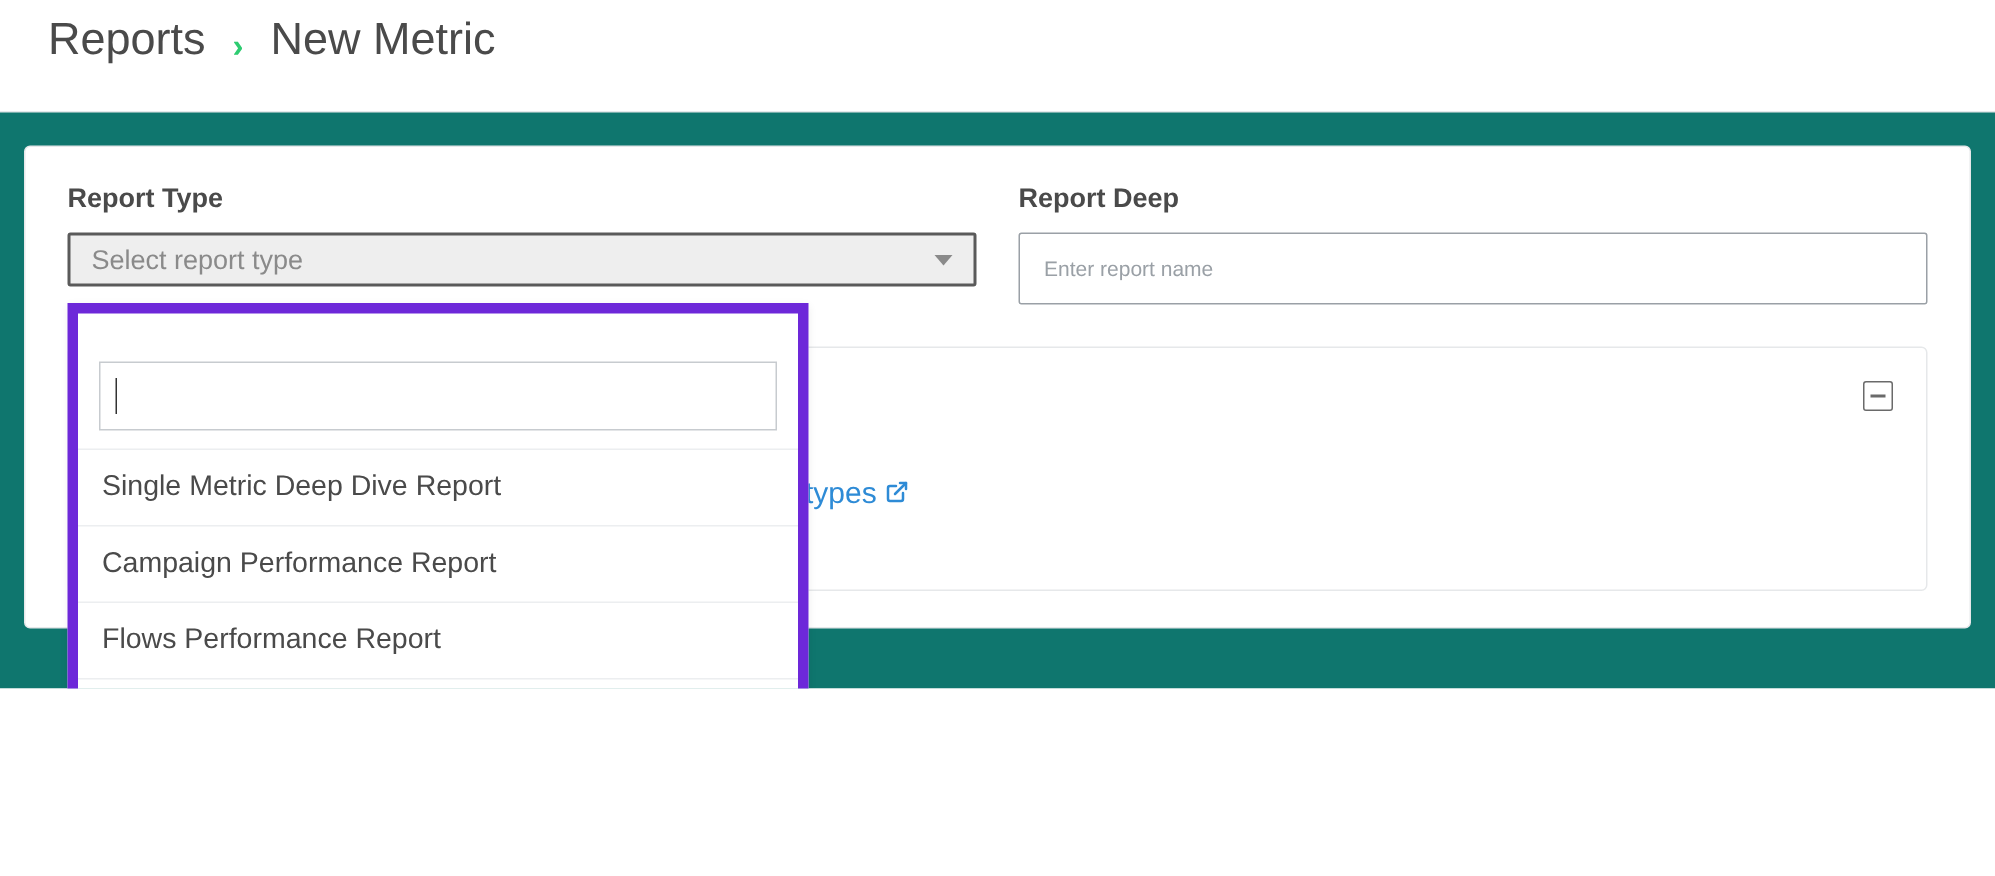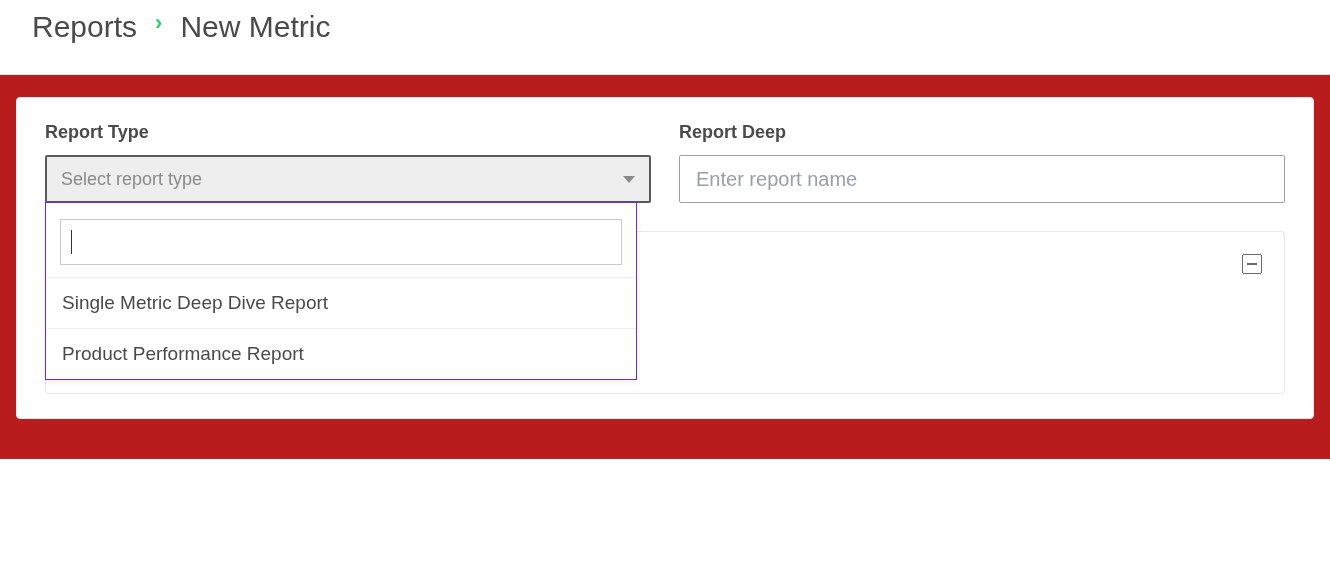--- a/index.html
+++ b/index.html
@@ -8,34 +8,34 @@
     background: #ffffff;
     color: #4a4a4a;
     width: 1330px;
   }
   .header {
     padding: 10px 32px 30px 32px;
     background: #ffffff;
   }
   .breadcrumb {
     display: flex;
-    align-items: flex-start;
+    align-items: flex-end;
     gap: 18px;
     font-size: 30px;
     font-weight: 400;
     color: #4a4a4a;
   }
   .breadcrumb .chevron {
     color: #2ecc71;
     font-size: 22px;
     font-weight: 600;
   }
   .breadcrumb a { color: #4a4a4a; text-decoration: none; }
   .content-area {
-    background: #b91c1c;
+    background: #0f766e;
     border-top: 1px solid #e6e8ea;
     padding: 22px 16px 40px 16px;
   }
   .card {
     background: #ffffff;
     border: 1px solid #e6e8ea;
     border-radius: 4px;
     padding: 24px 28px;
     position: relative;
   }
@@ -46,21 +46,21 @@
   .form-col { flex: 1; min-width: 0; position: relative; }
   .field-label {
     font-size: 18px;
     font-weight: 600;
     color: #4a4a4a;
     margin-bottom: 12px;
     display: block;
   }
   .select-trigger {
     width: 100%;
-    height: 48px;
+    height: 36px;
     border: 2px solid #5a5a5a;
     background: #eeeeee;
     border-radius: 2px;
     display: flex;
     align-items: center;
     justify-content: space-between;
     padding: 0 14px;
     font-size: 18px;
     color: #8a8a8a;
     cursor: pointer;
@@ -70,21 +70,21 @@
     border-left: 6px solid transparent;
     border-right: 6px solid transparent;
     border-top: 7px solid #8a8a8a;
   }
   .text-input {
     width: 100%;
     height: 48px;
     border: 1px solid #9aa0a6;
     border-radius: 2px;
     padding: 0 16px;
-    font-size: 20px;
+    font-size: 14px;
     color: #4a4a4a;
   }
   .text-input::placeholder { color: #9aa0a6; }
 
   .info-panel {
     margin-top: 28px;
     border: 1px solid #e6e8ea;
     border-radius: 4px;
     padding: 28px 24px 48px 24px;
     position: relative;
@@ -110,26 +110,26 @@
     background: #ffffff;
   }
   .collapse-btn .minus {
     width: 10px; height: 1.5px; background: #6a6a6a;
   }
 
   .dropdown-panel {
     position: absolute;
     left: 0;
     top: 80px;
-    width: 592px;
-    background: #ffffff;
-    border: 1px solid #6d28d9;
+    width: 494px;
+    background: #ffffff;
+    border: 7px solid #6d28d9;
     box-shadow: 0 2px 6px rgba(0,0,0,0.08);
     z-index: 10;
-    padding-top: 16px;
+    padding-top: 32px;
   }
   .dropdown-search {
     margin: 0 14px 12px 14px;
     height: 46px;
     border: 1px solid #c7cbcf;
     padding: 0 10px;
     display: flex;
     align-items: center;
   }
   .dropdown-search input {
@@ -179,20 +179,22 @@
           <span class="caret"></span>
         </div>
 
         <div class="dropdown-panel">
           <div class="dropdown-search">
             <span class="cursor-bar"></span>
             <input type="text" value="" style="">
           </div>
           <div class="dropdown-options">
             <div class="dropdown-option">Single Metric Deep Dive Report</div>
+            <div class="dropdown-option">Campaign Performance Report</div>
+            <div class="dropdown-option">Flows Performance Report</div>
             <div class="dropdown-option">Product Performance Report</div>
           </div>
         </div>
       </div>
 
       <div class="form-col">
         <label class="field-label">Report Deep</label>
         <input class="text-input" type="text" placeholder="Enter report name" style="">
       </div>
     </div>

